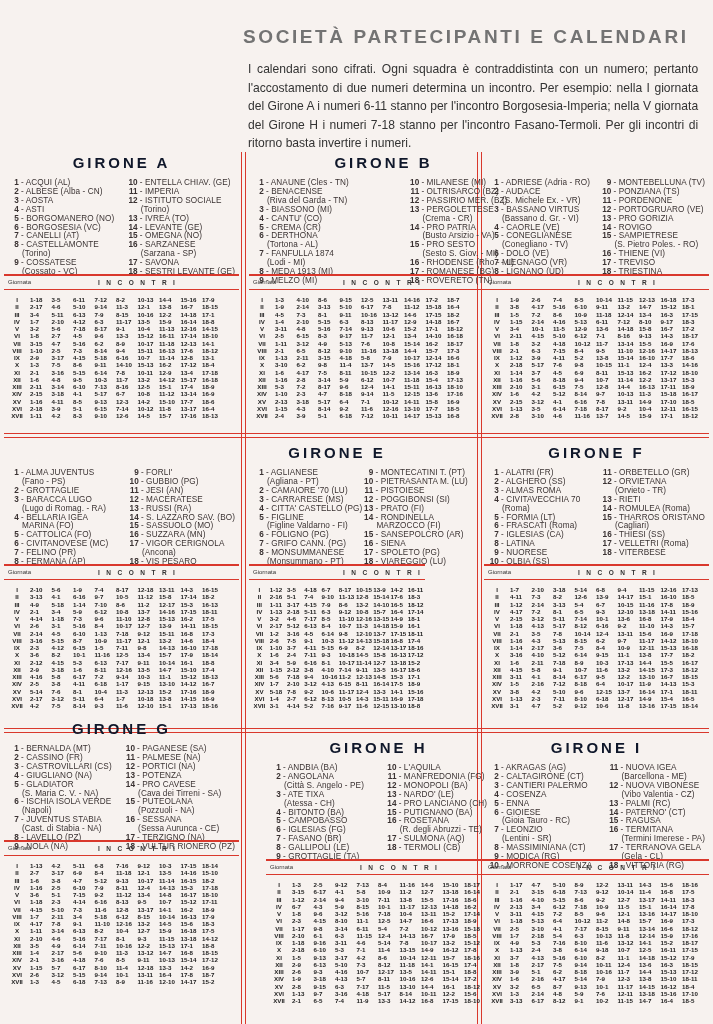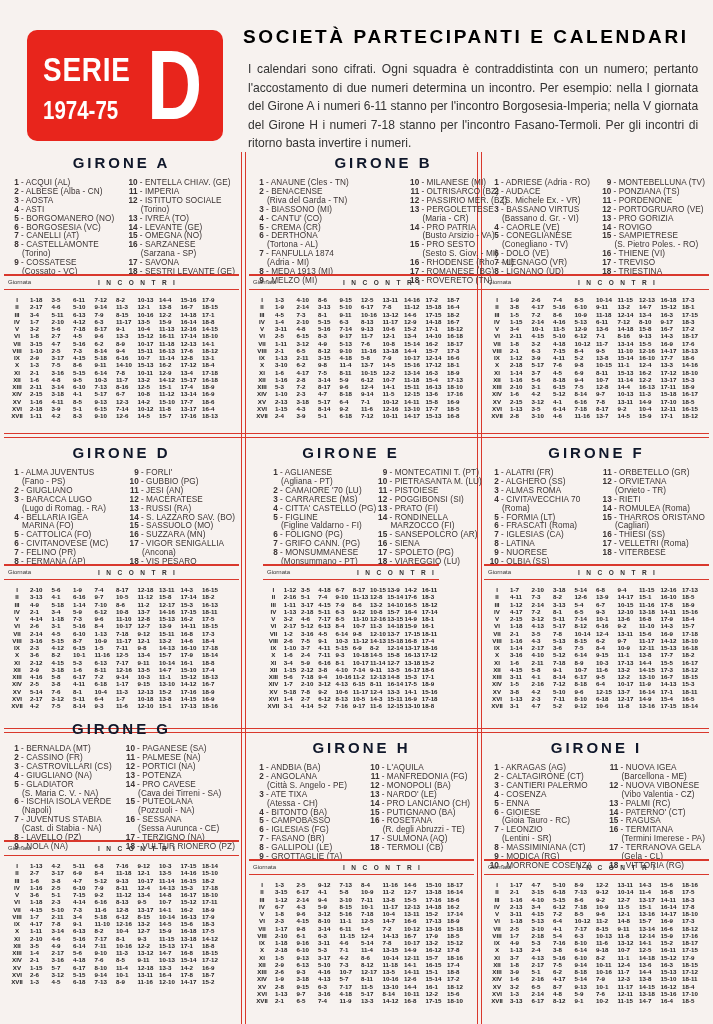--- a/index.html
+++ b/index.html
@@ -23,21 +23,21 @@
   .badge .year {
     position: absolute; left: 16px; top: 66px;
     font-weight: bold; font-size: 25px; transform: scaleX(0.82); transform-origin: left;
   }
   .badge .letter {
     position: absolute; left: 120px; top: 6px;
     font-weight: bold; font-size: 98px; line-height: 1; transform: scaleX(0.78); transform-origin: left;
   }
   .title {
     position: absolute; left: 243px; top: 26px;
-    color: #000000; font-weight: bold; font-size: 19px; letter-spacing: 2.6px;
+    color: #737373; font-weight: bold; font-size: 19px; letter-spacing: 2.6px;
     white-space: nowrap;
   }
   .intro {
     position: absolute; left: 248px; top: 60px; width: 450px;
     font-size: 13px; line-height: 18.5px; color: #333; text-align: justify;
     transform: scaleX(0.93); transform-origin: left; width: 484px;
   }
   .grid {
     position: absolute; left: 0; top: 148px; width: 713px; height: 876px;
   }
@@ -76,25 +76,20 @@
   .incontri-head .inc { position: absolute; left: 90px; top: 0; letter-spacing: 6.5px; font-weight: bold; font-size: 6.5px; }
   .fixtures { position: absolute; left: 4px; right: 4px; }
   .frow { display: flex; font-size: 6.2px; line-height: 7.25px; color: #222; white-space: nowrap; }
   .frow .rn { width: 26px; text-align: center; font-weight: bold; font-size: 6.2px; }
   .frow .m { width: 21.5px; text-align: left; font-weight: bold; }
 </style>
 </head>
 <body>
 
 <div class="header">
-  <div class="badge">
-    <div class="serie">SERIE</div>
-    <div class="year">1974-75</div>
-    <div class="letter">D</div>
-  </div>
   <div class="title">SOCIETÀ PARTECIPANTI E CALENDARI</div>
   <div class="intro">I calendari sono cifrati. Ogni squadra è contraddistinta con un numero; pertanto l'accostamento di due numeri determina un incontro. Per esempio: nella I giornata del Girone A i numeri 6-11 stanno per l'incontro Borgosesia-Imperia; nella V giornata del Girone H i numeri 7-18 stanno per l'incontro Fasano-Termoli. Per gli incontri di ritorno basta invertire i numeri.</div>
 </div>
 
 <div class="grid" id="grid">
     <div class="vline" style="left: 241px; top: 4px; height: 872px;"></div>
     <div class="vline" style="left: 477px; top: 4px; height: 872px;"></div>
     <div class="hline" style="top: 285px; left: 4px; width: 705px;"></div>
     <div class="hline" style="top: 580px; left: 4px; width: 705px;"></div>
     <div class="girone" style="left: 0px; top: 0px; width: 243px; height: 288px;">
@@ -339,29 +334,29 @@
     <div class="girone" style="left: 245px; top: 0px; width: 277px; height: 288px;">
       <div class="girone-title">GIRONE B</div>
       <div class="teams">
         <div class="team-col">
           <div class="team"><span class="num">1</span><span>- </span><span class="nm">ANAUNE (Cles - TN)</span></div>
           <div class="team"><span class="num">2</span><span>- </span><span class="nm">BENACENSE</span><span class="sub">(Riva del Garda - TN)</span></div>
           <div class="team"><span class="num">3</span><span>- </span><span class="nm">BIASSONO (MI)</span></div>
           <div class="team"><span class="num">4</span><span>- </span><span class="nm">CANTU' (CO)</span></div>
           <div class="team"><span class="num">5</span><span>- </span><span class="nm">CREMA (CR)</span></div>
           <div class="team"><span class="num">6</span><span>- </span><span class="nm">DERTHONA</span><span class="sub">(Tortona - AL)</span></div>
-          <div class="team"><span class="num">7</span><span>- </span><span class="nm">FANFULLA 1874</span><span class="sub">(Adria - MI)</span></div>
+          <div class="team"><span class="num">7</span><span>- </span><span class="nm">FANFULLA 1874</span><span class="sub">(Lodi - MI)</span></div>
           <div class="team"><span class="num">8</span><span>- </span><span class="nm">MEDA 1913 (MI)</span></div>
           <div class="team"><span class="num">9</span><span>- </span><span class="nm">MELZO (MI)</span></div>
         </div>
         <div class="team-col">
           <div class="team"><span class="num">10</span><span>- </span><span class="nm">MILANESE (MI)</span></div>
           <div class="team"><span class="num">11</span><span>- </span><span class="nm">OLTRISARCO (BZ)</span></div>
           <div class="team"><span class="num">12</span><span>- </span><span class="nm">PASSIRIO MER. (BZ)</span></div>
-          <div class="team"><span class="num">13</span><span>- </span><span class="nm">PERGOLETTESE</span><span class="sub">(Maria - CR)</span></div>
+          <div class="team"><span class="num">13</span><span>- </span><span class="nm">PERGOLETTESE</span><span class="sub">(Crema - CR)</span></div>
           <div class="team"><span class="num">14</span><span>- </span><span class="nm">PRO PATRIA</span><span class="sub">(Busto Arsizio - VA)</span></div>
           <div class="team"><span class="num">15</span><span>- </span><span class="nm">PRO SESTO</span><span class="sub">(Sesto S. Giov. - MI)</span></div>
           <div class="team"><span class="num">16</span><span>- </span><span class="nm">RHODENSE (Rho - MI)</span></div>
           <div class="team"><span class="num">17</span><span>- </span><span class="nm">ROMANESE (BG)</span></div>
           <div class="team"><span class="num">18</span><span>- </span><span class="nm">ROVERETO (TN)</span></div>
         </div>
       </div>
       <div class="sep" style="top: 126px;"></div>
       <div class="incontri-head" style="top: 131px;">
         <span class="gio">Giornata</span>
@@ -807,42 +802,41 @@
           <span class="m">11-16</span>
           <span class="m">13-7</span>
           <span class="m">14-5</span>
           <span class="m">15-9</span>
           <span class="m">17-1</span>
           <span class="m">18-12</span>
         </div>
       </div>
     </div>
     <div class="girone" style="left: 0px; top: 290px; width: 243px; height: 293px;">
-      <div class="girone-title">GIRONE D</div>
       <div class="teams">
         <div class="team-col">
           <div class="team"><span class="num">1</span><span>- </span><span class="nm">ALMA JUVENTUS</span><span class="sub">(Fano - PS)</span></div>
-          <div class="team"><span class="num">2</span><span>- </span><span class="nm">GIUGLIANO</span></div>
+          <div class="team"><span class="num">2</span><span>- </span><span class="nm">GROTTAGLIE</span></div>
           <div class="team"><span class="num">3</span><span>- </span><span class="nm">BARACCA LUGO</span><span class="sub">(Lugo di Romag. - RA)</span></div>
           <div class="team"><span class="num">4</span><span>- </span><span class="nm">BELLARIA IGEA</span><span class="sub">MARINA (FO)</span></div>
           <div class="team"><span class="num">5</span><span>- </span><span class="nm">CATTOLICA (FO)</span></div>
           <div class="team"><span class="num">6</span><span>- </span><span class="nm">CIVITANOVESE (MC)</span></div>
           <div class="team"><span class="num">7</span><span>- </span><span class="nm">FELINO (PR)</span></div>
           <div class="team"><span class="num">8</span><span>- </span><span class="nm">FERMANA (AP)</span></div>
         </div>
         <div class="team-col">
           <div class="team"><span class="num">9</span><span>- </span><span class="nm">FORLI'</span></div>
           <div class="team"><span class="num">10</span><span>- </span><span class="nm">GUBBIO (PG)</span></div>
           <div class="team"><span class="num">11</span><span>- </span><span class="nm">JESI (AN)</span></div>
           <div class="team"><span class="num">12</span><span>- </span><span class="nm">MACERATESE</span></div>
           <div class="team"><span class="num">13</span><span>- </span><span class="nm">RUSSI (RA)</span></div>
           <div class="team"><span class="num">14</span><span>- </span><span class="nm">S. LAZZARO SAV. (BO)</span></div>
           <div class="team"><span class="num">15</span><span>- </span><span class="nm">SASSUOLO (MO)</span></div>
           <div class="team"><span class="num">16</span><span>- </span><span class="nm">SUZZARA (MN)</span></div>
-          <div class="team"><span class="num">17</span><span>- </span><span class="nm">VIGOR SENIGALLIA</span><span class="sub">(Ancona)</span></div>
+          <div class="team"><span class="num">17</span><span>- </span><span class="nm">VIGOR CERIGNOLA</span><span class="sub">(Ancona)</span></div>
           <div class="team"><span class="num">18</span><span>- </span><span class="nm">VIS PESARO</span></div>
         </div>
       </div>
       <div class="sep" style="top: 126px;"></div>
       <div class="incontri-head" style="top: 131px;">
         <span class="gio">Giornata</span>
         <span class="inc">INCONTRI</span>
       </div>
       <div class="sep" style="top: 141px; height: 1px;"></div>
       <div class="fixtures" style="top: 148px;">
@@ -1045,21 +1039,21 @@
           <span class="m">8-14</span>
           <span class="m">9-3</span>
           <span class="m">11-6</span>
           <span class="m">12-10</span>
           <span class="m">15-1</span>
           <span class="m">17-13</span>
           <span class="m">18-16</span>
         </div>
       </div>
     </div>
-    <div class="girone" style="left: 259px; top: 290px; width: 184px; height: 293px;">
+    <div class="girone" style="left: 245px; top: 290px; width: 184px; height: 293px;">
       <div class="girone-title">GIRONE E</div>
       <div class="teams">
         <div class="team-col">
           <div class="team"><span class="num">1</span><span>- </span><span class="nm">AGLIANESE</span><span class="sub">(Agliana - PT)</span></div>
           <div class="team"><span class="num">2</span><span>- </span><span class="nm">CAMAIORE '70 (LU)</span></div>
           <div class="team"><span class="num">3</span><span>- </span><span class="nm">CARRARESE (MS)</span></div>
           <div class="team"><span class="num">4</span><span>- </span><span class="nm">CITTA' CASTELLO (PG)</span></div>
           <div class="team"><span class="num">5</span><span>- </span><span class="nm">FIGLINE</span><span class="sub">(Figline Valdarno - FI)</span></div>
           <div class="team"><span class="num">6</span><span>- </span><span class="nm">FOLIGNO (PG)</span></div>
           <div class="team"><span class="num">7</span><span>- </span><span class="nm">GRIFO CANN. (PG)</span></div>
@@ -1762,21 +1756,21 @@
           <span class="m">6-18</span>
           <span class="m">7-13</span>
           <span class="m">8-9</span>
           <span class="m">11-16</span>
           <span class="m">12-10</span>
           <span class="m">14-17</span>
           <span class="m">15-2</span>
         </div>
       </div>
     </div>
-    <div class="girone" style="left: 245px; top: 585px; width: 233px; height: 291px;">
+    <div class="girone" style="left: 262px; top: 585px; width: 233px; height: 291px;">
       <div class="girone-title">GIRONE H</div>
       <div class="teams">
         <div class="team-col">
           <div class="team"><span class="num">1</span><span>- </span><span class="nm">ANDBIA (BA)</span></div>
           <div class="team"><span class="num">2</span><span>- </span><span class="nm">ANGOLANA</span><span class="sub">(Città S. Angelo - PE)</span></div>
           <div class="team"><span class="num">3</span><span>- </span><span class="nm">ATE TIXA</span><span class="sub">(Atessa - CH)</span></div>
           <div class="team"><span class="num">4</span><span>- </span><span class="nm">BITONTO (BA)</span></div>
           <div class="team"><span class="num">5</span><span>- </span><span class="nm">CAMPOBASSO</span></div>
           <div class="team"><span class="num">6</span><span>- </span><span class="nm">IGLESIAS (FG)</span></div>
           <div class="team"><span class="num">7</span><span>- </span><span class="nm">FASANO (BR)</span></div>

